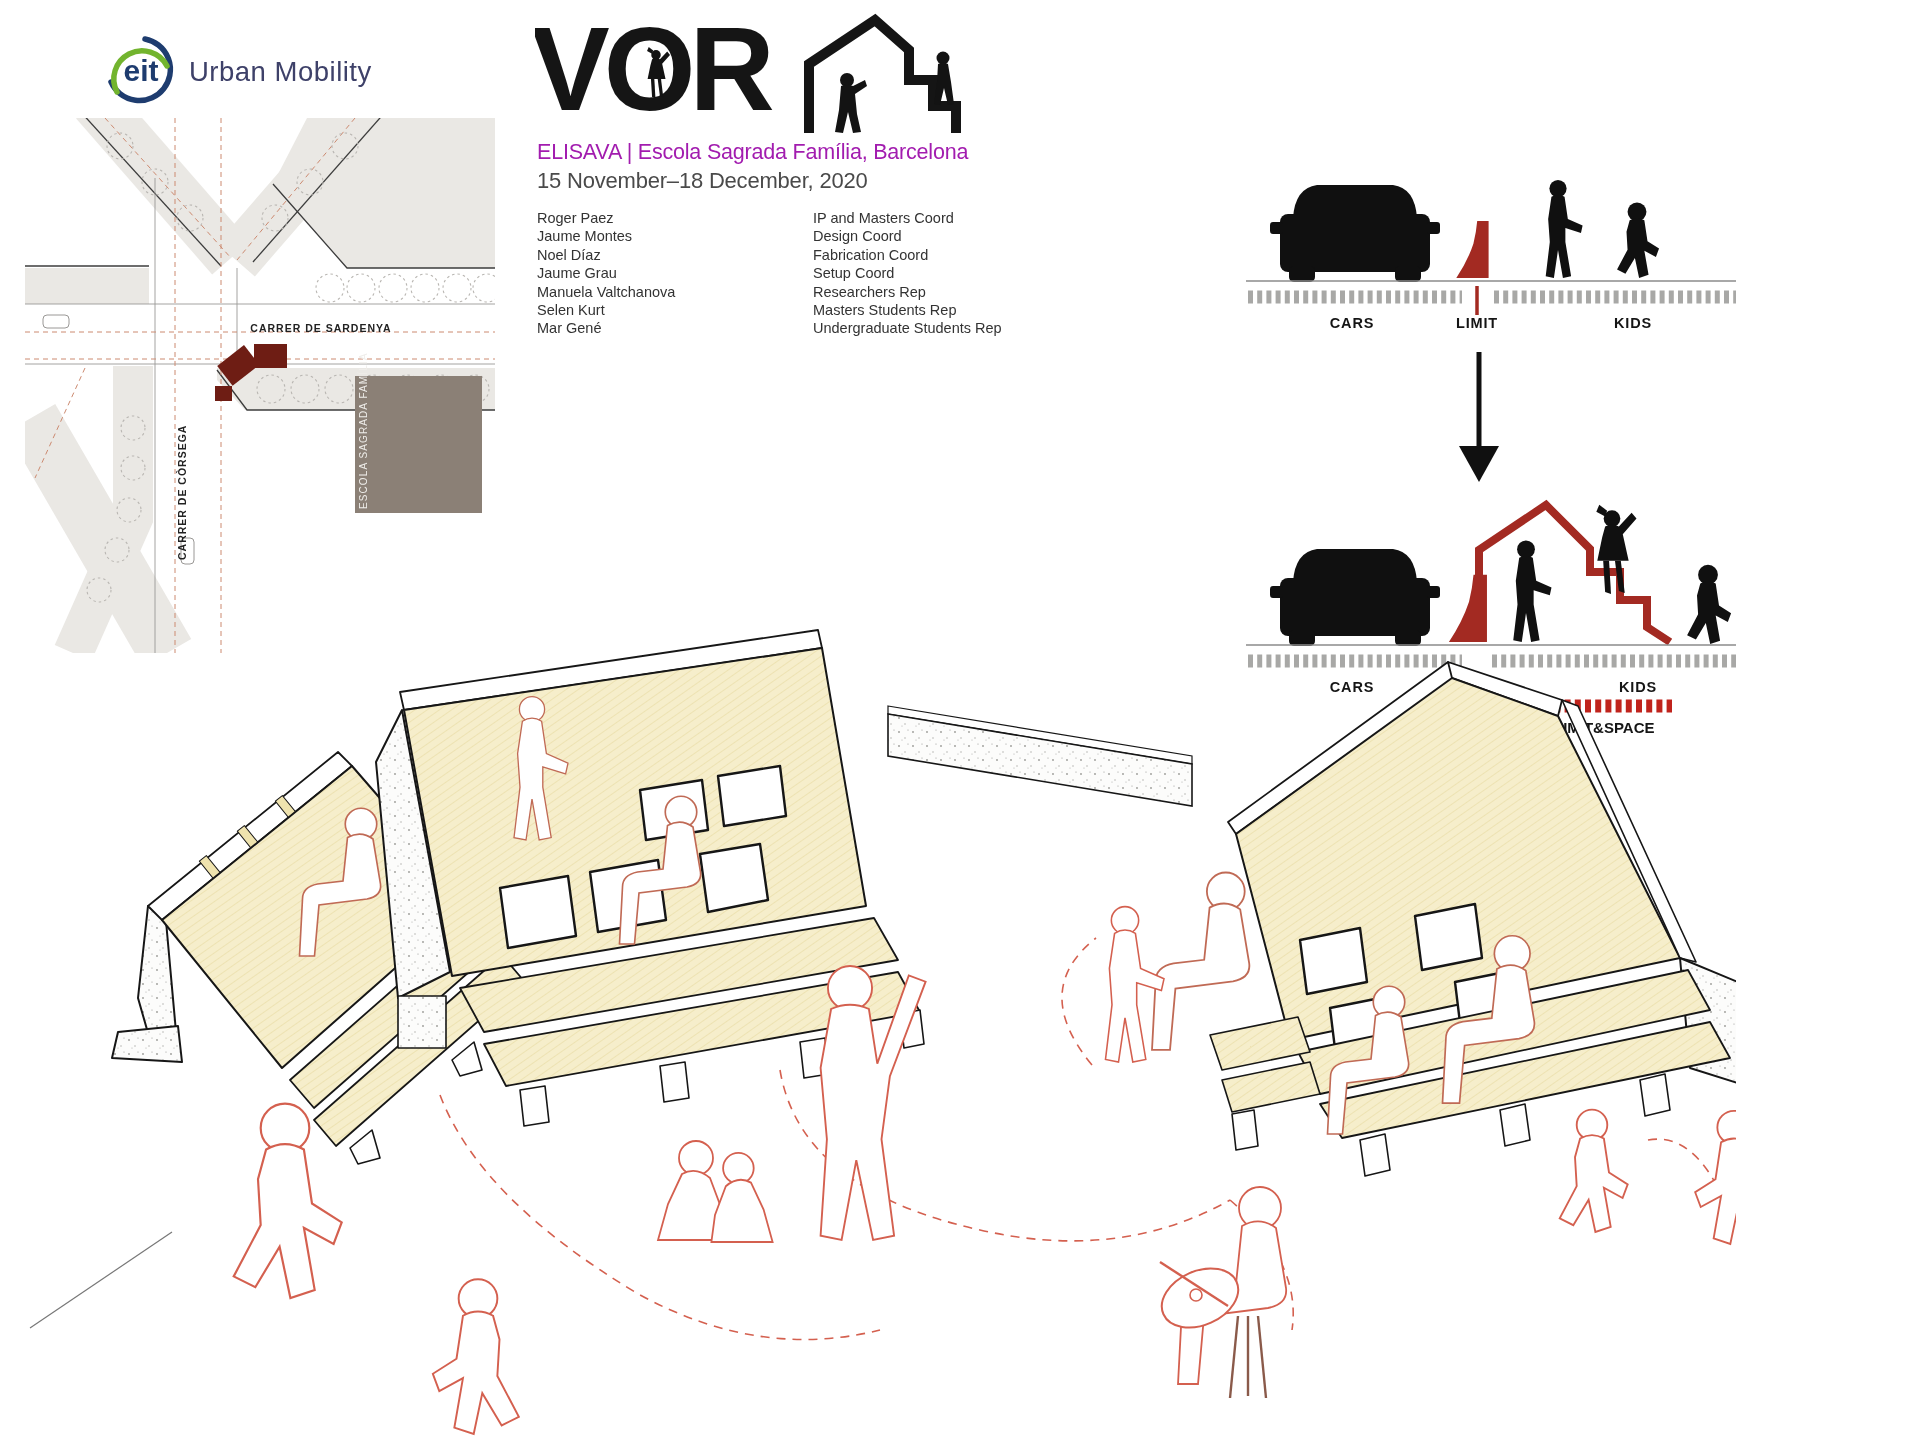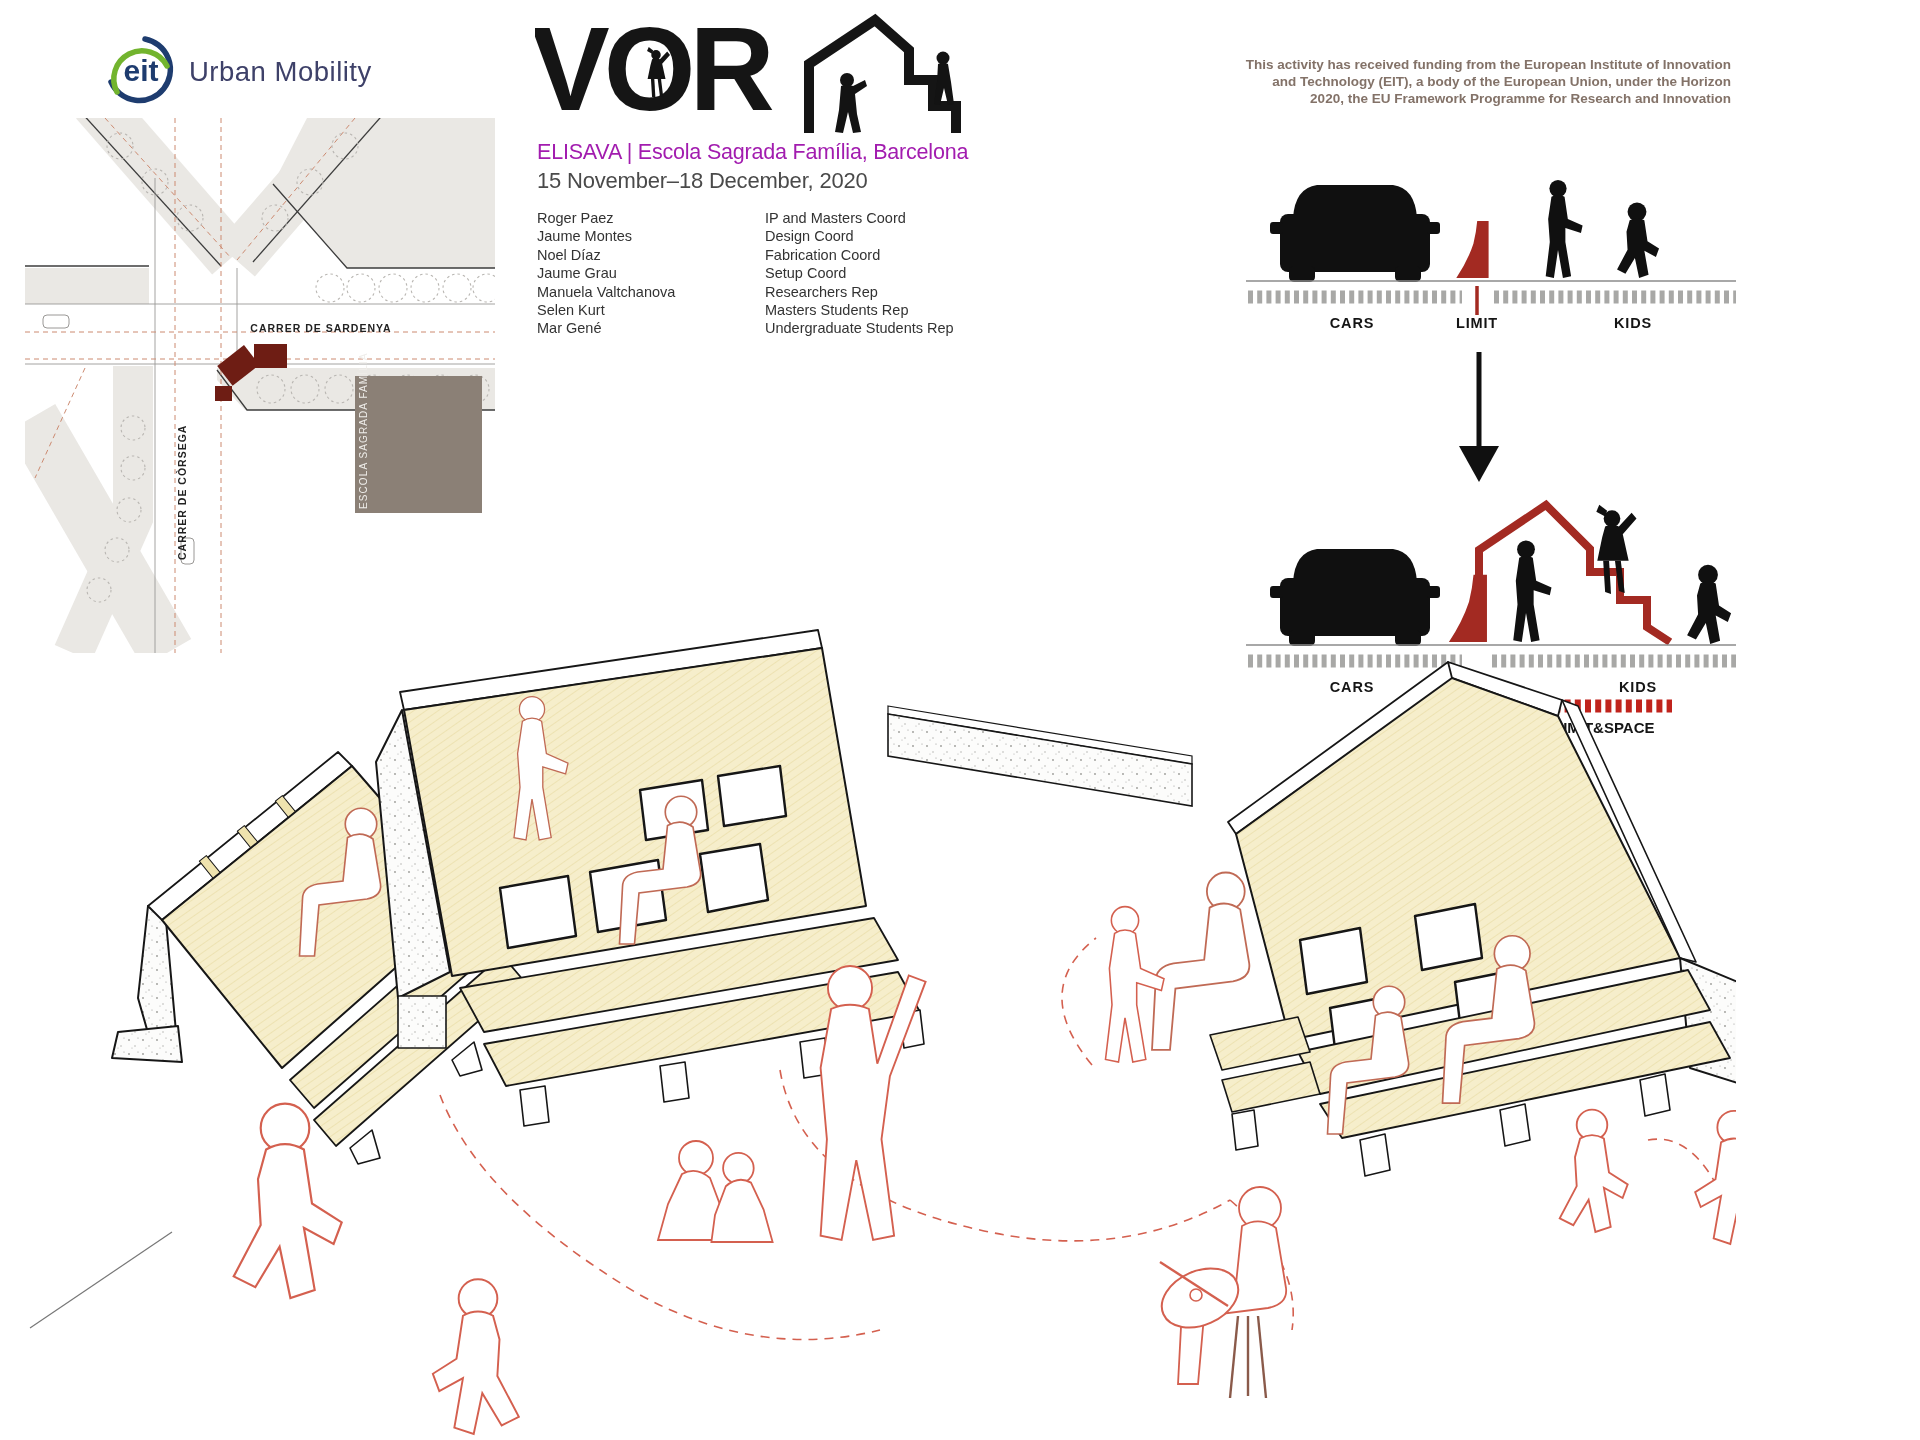--- a/index.html
+++ b/index.html
@@ -8,21 +8,21 @@
   .abs{position:absolute;}
   
   #eit-logo{left:95px;top:26px;width:290px;height:90px;}
   
   #map{left:25px;top:118px;width:470px;height:535px;}
   
   #vora-logo{left:535px;top:6px;width:445px;height:134px;}
   #venue{left:537px;top:140px;width:440px;font-size:21.5px;color:#a21caf;letter-spacing:-0.2px;}
   #dates{left:537px;top:168px;width:440px;font-size:22px;color:#4a4a4a;letter-spacing:-0.2px;}
   #credits{left:537px;top:209px;width:470px;font-size:14.5px;color:#333;}
-  .credit-row{display:flex;line-height:18.4px;}
+  .credit-row{display:flex;line-height:18.4px;gap:48px;}
   .credit-name{width:228px;}
   .credit-role{flex:1;}
   
   #funding{left:1235px;top:56px;width:496px;text-align:right;font-size:13.5px;line-height:17px;
            font-weight:700;color:#837268;}
   #eu-flag{left:1745px;top:59px;width:66px;height:50px;}
   
   #diagrams{left:1228px;top:138px;width:604px;height:612px;}
   
   #illustration{left:0px;top:610px;width:1920px;height:830px;}
@@ -174,21 +174,20 @@
     <div class="credit-row">
         <span class="credit-name">Selen Kurt</span>
         <span class="credit-role">Masters Students Rep</span>
       </div>
     <div class="credit-row">
         <span class="credit-name">Mar Gené</span>
         <span class="credit-role">Undergraduate Students Rep</span>
       </div>
   </div>
 
-  <div id="funding" class="abs">This activity has received funding from the European Institute of Innovation and Technology (EIT), a body of the European Union, under the Horizon 2020, the EU Framework Programme for Research and Innovation</div>
   <svg id="eu-flag" class="abs" viewBox="0 0 66 50">
     <rect x="0" y="0" width="66" height="50" fill="#2e3b94" stroke="#1f2a6e"></rect>
     <g fill="#f2c500">
       <circle cx="33" cy="10" r="2.2"></circle>
         <circle cx="40.5" cy="12" r="2.2"></circle>
         <circle cx="46" cy="17.5" r="2.2"></circle>
       <circle cx="48" cy="25" r="2.2"></circle>
         <circle cx="46" cy="32.5" r="2.2"></circle>
         <circle cx="40.5" cy="38" r="2.2"></circle>
       <circle cx="33" cy="40" r="2.2"></circle>

